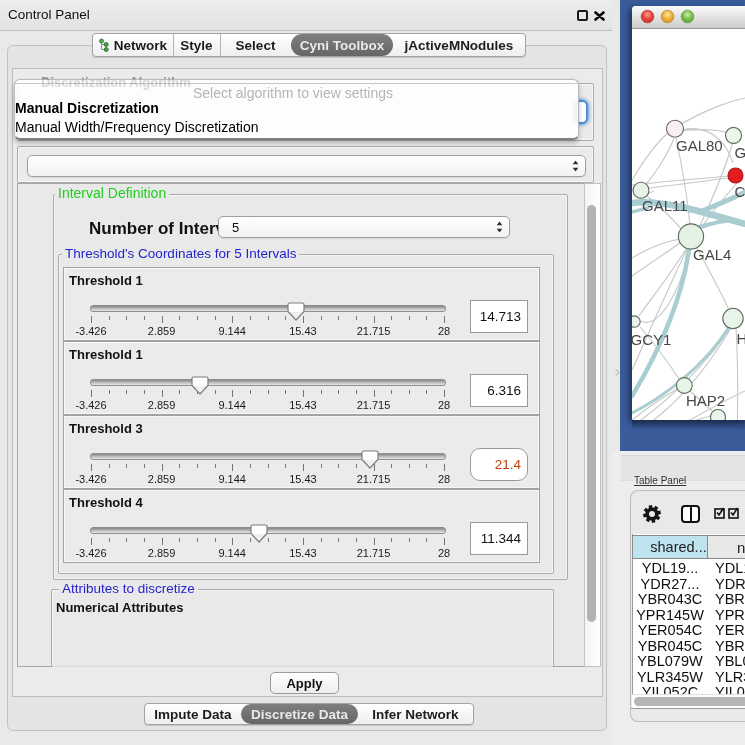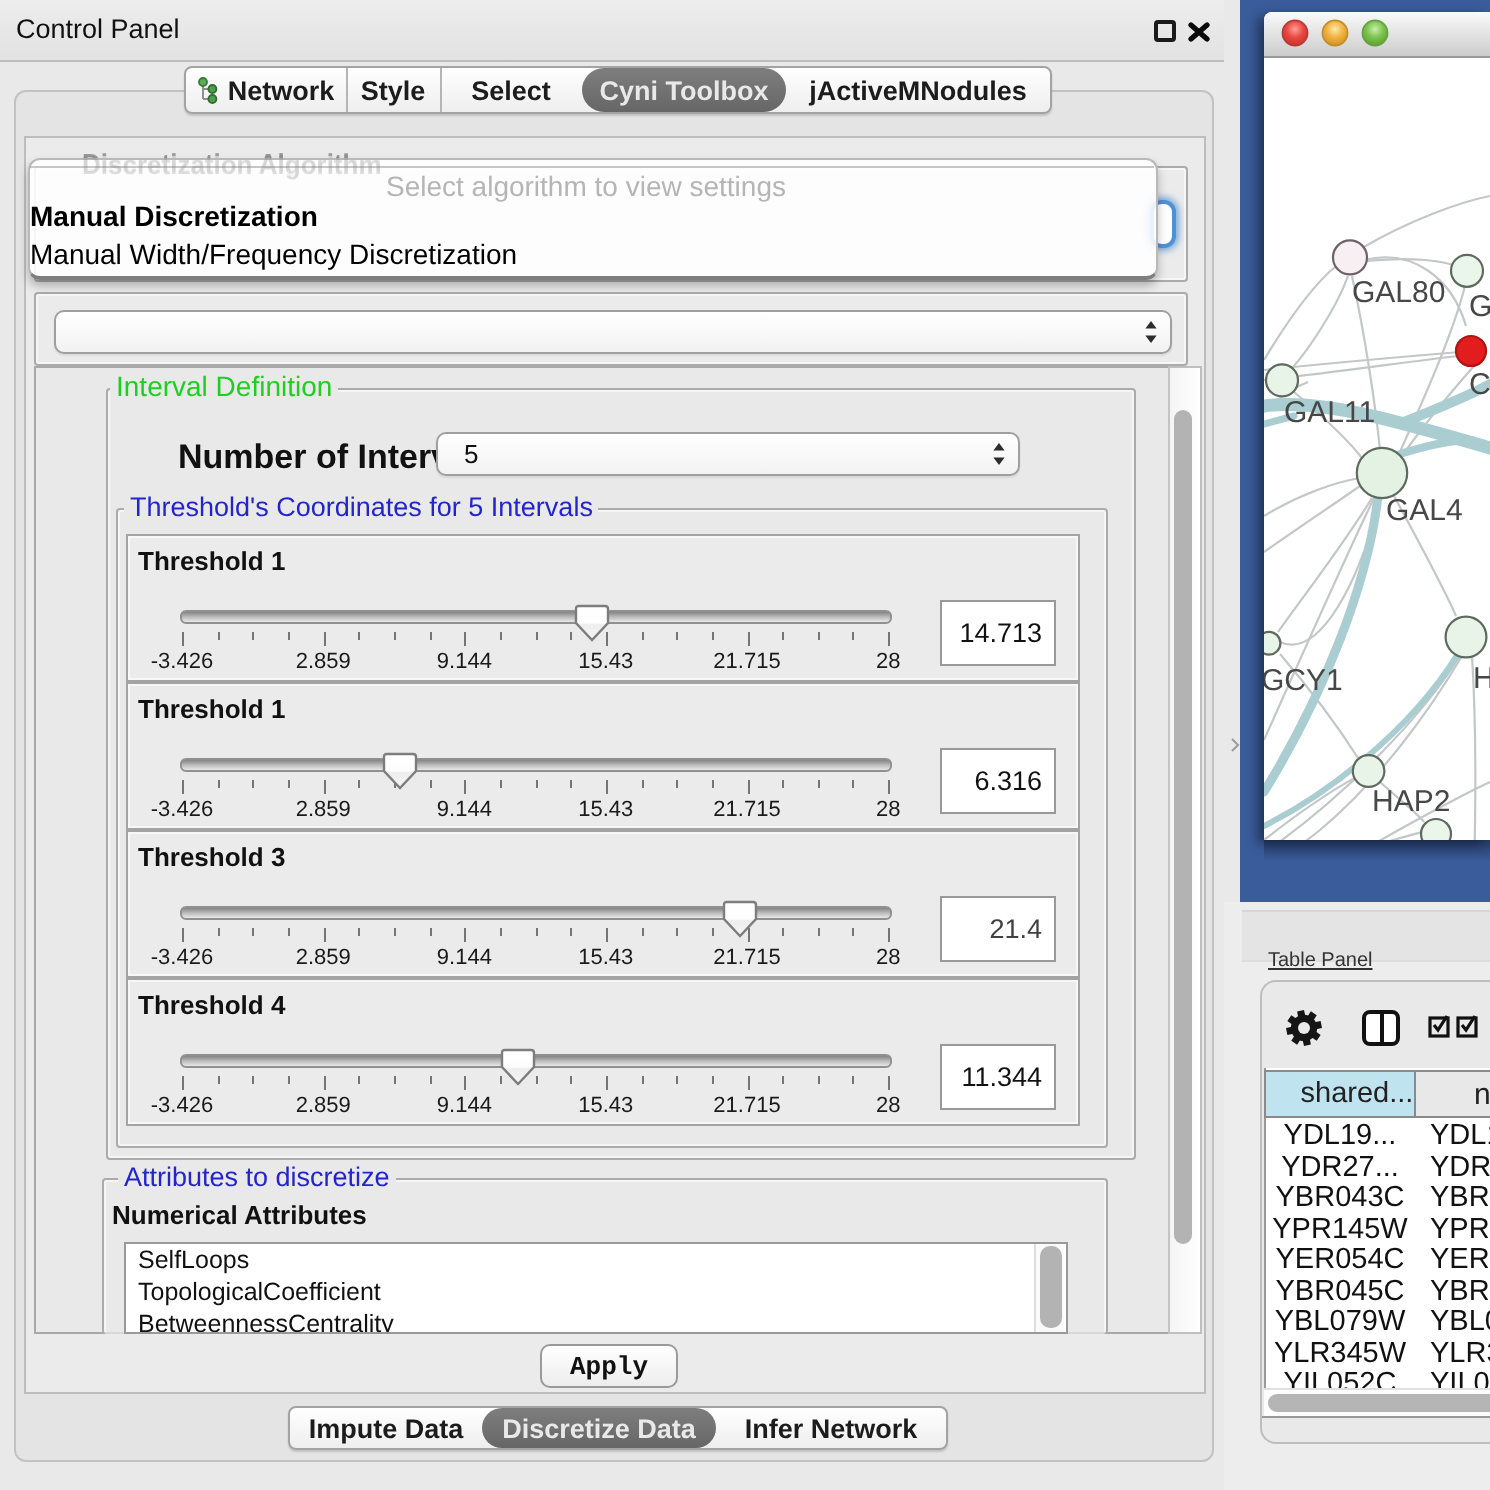--- a/index.html
+++ b/index.html
@@ -213,21 +213,21 @@
         <path d="M2.5 1 H15.5 Q17 1 17 2.5 V9.5 L9 18 L1 9.5 V2.5 Q1 1 2.5 1 Z" fill="url(#thg2)" stroke="#7d7d7d" stroke-width="1.2"></path>
         <defs>
           <linearGradient id="thg2" x1="0" y1="0" x2="0" y2="1">
             <stop offset="0" stop-color="#ffffff"></stop>
             <stop offset="0.5" stop-color="#fdfdfd"></stop>
             <stop offset="0.55" stop-color="#eeeeee"></stop>
             <stop offset="1" stop-color="#f5f5f5"></stop>
           </linearGradient>
         </defs>
       </svg>
-    <div class="tbox" style="left:406px;top:32px;width:58px;height:33px;font-size:13.5px;color:#404040;display:flex;align-items:center;justify-content:flex-end;padding-right:6px;box-sizing:border-box;">21.4</div>
+    <div class="tbox" style="left:406px;top:32px;width:58px;height:33px;font-size:13.5px;color:#c2410c;display:flex;align-items:center;justify-content:flex-end;padding-right:6px;box-sizing:border-box;border-radius:10px;">21.4</div>
   </div>
   <div class="abs" style="left:63px;top:489px;width:475px;height:72px;background:#ebebeb;border:1px solid #a3a3a3;box-shadow:inset 0 0 0 1px rgba(255,255,255,0.6);">
     <div class="abs" style="left:5px;top:5px;font-size:13px;font-weight:bold;color:#111;">Threshold 4</div>
     <div class="abs" style="left:26px;top:37px;width:354px;height:5px;border-radius:3px;background:linear-gradient(#858585,#c0c0c0 55%,#e8e8e8);border:0.5px solid #909090;"></div>
     <div class="abs" style="left:0;top:48px;width:475px;height:8px;">
         <i style="position:absolute;left:27.0px;top:0;width:1px;height:7px;background:#757575;display:block;"></i>
         <i style="position:absolute;left:44.7px;top:0;width:1px;height:4px;background:#757575;display:block;"></i>
         <i style="position:absolute;left:62.3px;top:0;width:1px;height:4px;background:#757575;display:block;"></i>
         <i style="position:absolute;left:80.0px;top:0;width:1px;height:4px;background:#757575;display:block;"></i>
         <i style="position:absolute;left:97.6px;top:0;width:1px;height:7px;background:#757575;display:block;"></i>
@@ -264,27 +264,22 @@
             <stop offset="1" stop-color="#f5f5f5"></stop>
           </linearGradient>
         </defs>
       </svg>
     <div class="tbox" style="left:406px;top:32px;width:58px;height:33px;font-size:13.5px;color:#111;display:flex;align-items:center;justify-content:flex-end;padding-right:6px;box-sizing:border-box;">11.344</div>
   </div>
 
   <div class="gbox" style="left:51px;top:589px;width:501px;height:77px;border-bottom:none;"></div>
   <div class="grouplbl" style="left:59px;top:582px;color:#2424cc;background:#e9e9e9;font-size:13.5px;text-align:center;">Attributes to discretize</div>
   <div class="abs" style="left:56px;top:600px;font-size:13px;font-weight:bold;color:#111;">Numerical Attributes</div>
-  <div class="abs" style="left:62px;top:621px;width:470px;height:44px;background:#fff;border:1px solid #999;overflow:hidden;">
-    <div style="position:absolute;left:6px;top:1px;font-size:12.5px;color:#111;line-height:15.9px;">SelfLoops<br>TopologicalCoefficient<br>BetweennessCentrality</div>
-    <div style="position:absolute;right:1px;top:0;width:14px;height:44px;background:#fafafa;border-left:1px solid #ddd;"></div>
-    <div style="position:absolute;right:2px;top:1px;width:11px;height:41px;background:#b3b3b3;border-radius:5px;"></div>
-  </div>
-
-  <div class="abs" style="left:270px;top:672px;width:67px;height:20px;background:linear-gradient(#ffffff,#ededed);border:1px solid #9a9a9a;border-radius:5px;font-size:13px;font-weight:bold;color:#111;display:flex;align-items:center;justify-content:center;font-family:Liberation Mono, monospace;">Apply</div>
+
+  <div class="abs" style="left:270px;top:672px;width:67px;height:20px;background:linear-gradient(#ffffff,#ededed);border:1px solid #9a9a9a;border-radius:5px;font-size:13px;font-weight:bold;color:#111;display:flex;align-items:center;justify-content:center;">Apply</div>
 
   <div class="tabbar" style="left:144px;top:703px;width:328px;height:20px;">
     <div class="seg" style="left:0;width:96px;">Impute Data</div>
     <div class="seg darkseg" style="left:96px;width:117px;">Discretize Data</div>
     <div class="seg" style="left:213px;width:115px;">Infer Network</div>
   </div>
 
   <div class="abs" style="left:14px;top:79px;width:563px;height:58px;background:rgba(255,255,255,0.88);border:1px solid #b9b9b9;border-bottom:2px solid #7e7e7e;border-radius:6px;box-shadow:0 3px 5px rgba(0,0,0,0.25);"></div>
   <div class="abs" style="left:15px;top:83px;width:562px;height:1px;background:rgba(120,120,120,0.38);"></div>
   <div class="abs" style="left:41px;top:75px;font-size:13px;font-weight:bold;color:rgba(110,110,110,0.22);">Discretization Algorithm</div>

